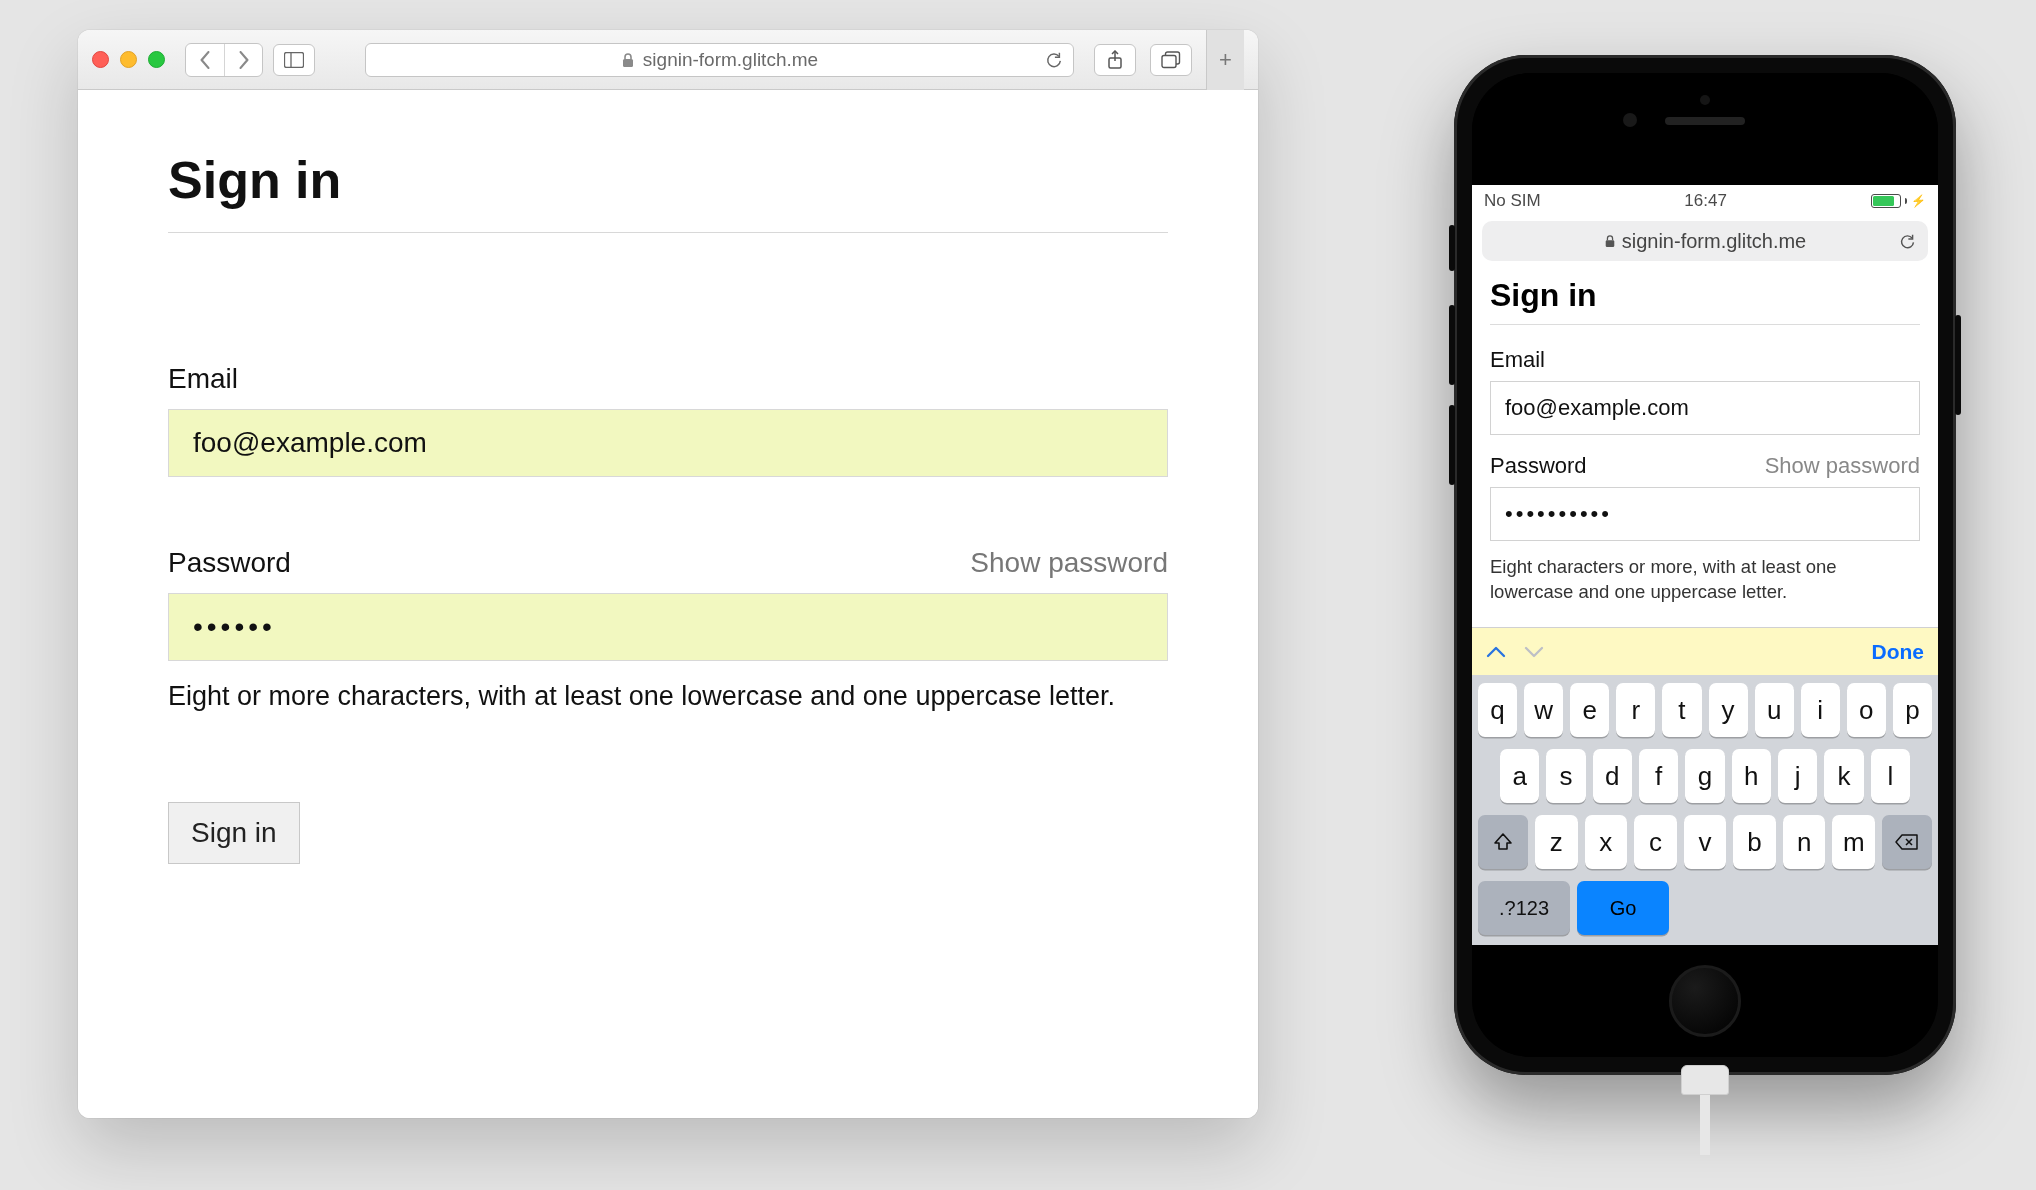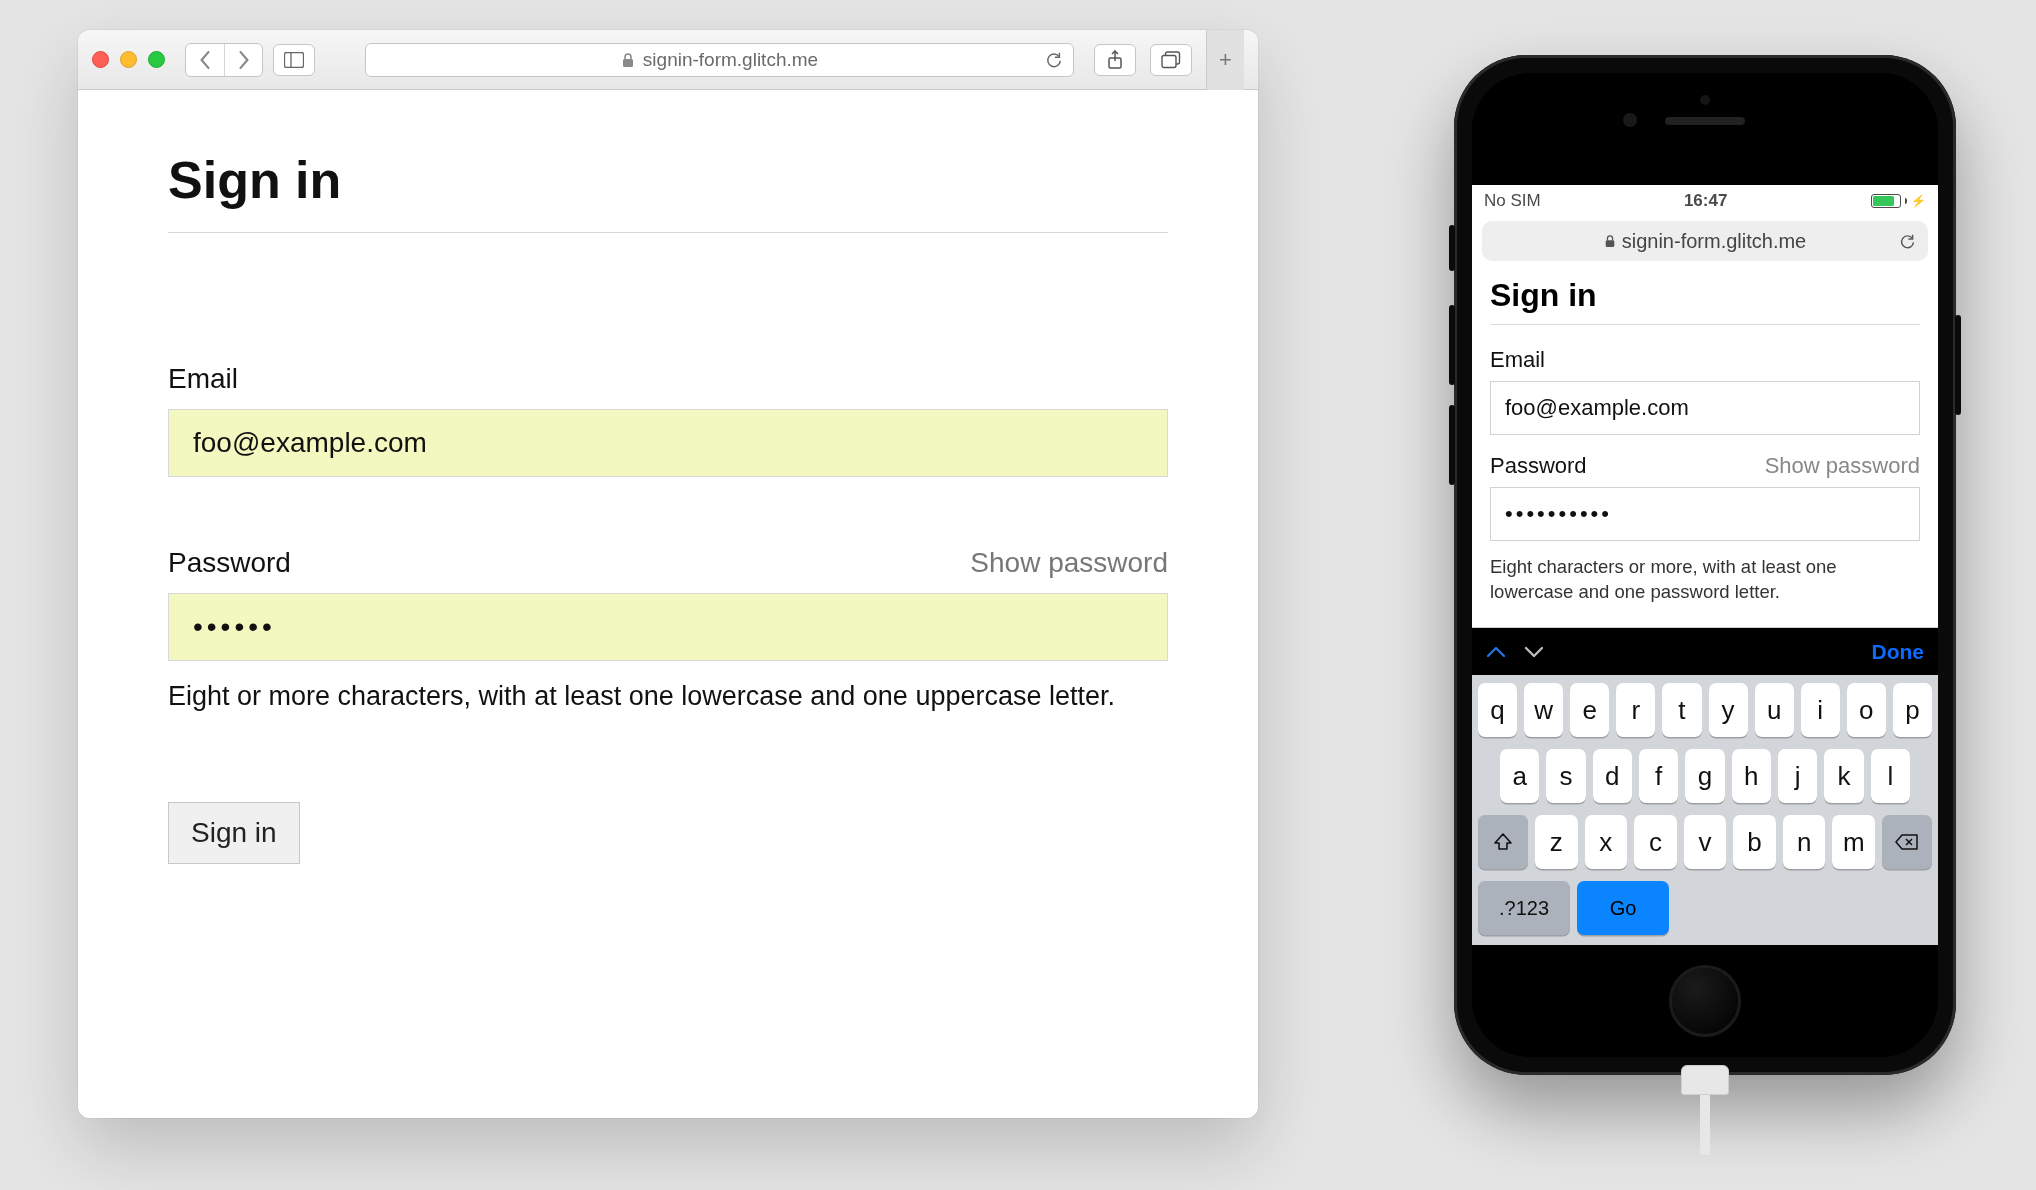--- a/index.html
+++ b/index.html
@@ -170,21 +170,21 @@
   .m-input {
     width:100%; height:54px; border:1px solid #d2d2d2; background:#fff;
     padding:0 14px; font-size:22px; color:#111; margin-bottom:18px;
   }
   .m-pwd { letter-spacing:3px;}
   .m-hint { font-size:18.5px; color:#333; line-height:1.35; margin-top:-4px;}
 
   
   .kb-accessory {
     height:48px;
-    background:#000000;
+    background:#fef9c3;
     border-top:1px solid #d0d0d2;
     display:flex;
     align-items:center;
     justify-content:space-between;
     padding:0 14px;
   }
   .chevs { display:flex; gap:18px;}
   .chev { font-size:22px;}
   .chev.up { color:#2873e0;}
   .chev.down { color:#bdbfC6;}
@@ -309,21 +309,21 @@
 
     <div class="top-bezel">
       <div class="sensor"></div>
       <div class="speaker"></div>
       <div class="camera"></div>
     </div>
 
     <div class="screen">
       <div class="status-bar">
         <span>No SIM</span>
-        <span style="font-weight:700;">16:47</span>
+        <span style="font-weight:400;">16:47</span>
         <span class="battery">
           <span class="batt-body">
               <span class="batt-fill"></span>
             </span>
           <span class="batt-cap"></span>
           <span style="font-size:12px;color:#222;">⚡</span>
         </span>
       </div>
 
       <div class="m-url-bar">
@@ -351,21 +351,21 @@
             </div>
           <input class="m-input" value="foo@example.com" style="">
         </div>
 
         <div>
           <div class="m-label-row">
             <div class="m-label">Password</div>
             <div class="m-show">Show password</div>
           </div>
           <input class="m-input m-pwd" value="••••••••••" style="">
-          <div class="m-hint">Eight characters or more, with at least one lowercase and one password letter.</div>
+          <div class="m-hint">Eight characters or more, with at least one lowercase and one uppercase letter.</div>
         </div>
       </div>
 
       <div style="flex:1"></div>
 
       <div class="kb-accessory">
         <div class="chevs">
           <span class="chev up">
             <svg width="20" height="14" viewBox="0 0 20 12">
                 <path d="M2 10 L10 2 L18 10" fill="none" stroke="#2873e0" stroke-width="2.3" stroke-linecap="round" stroke-linejoin="round"></path>

